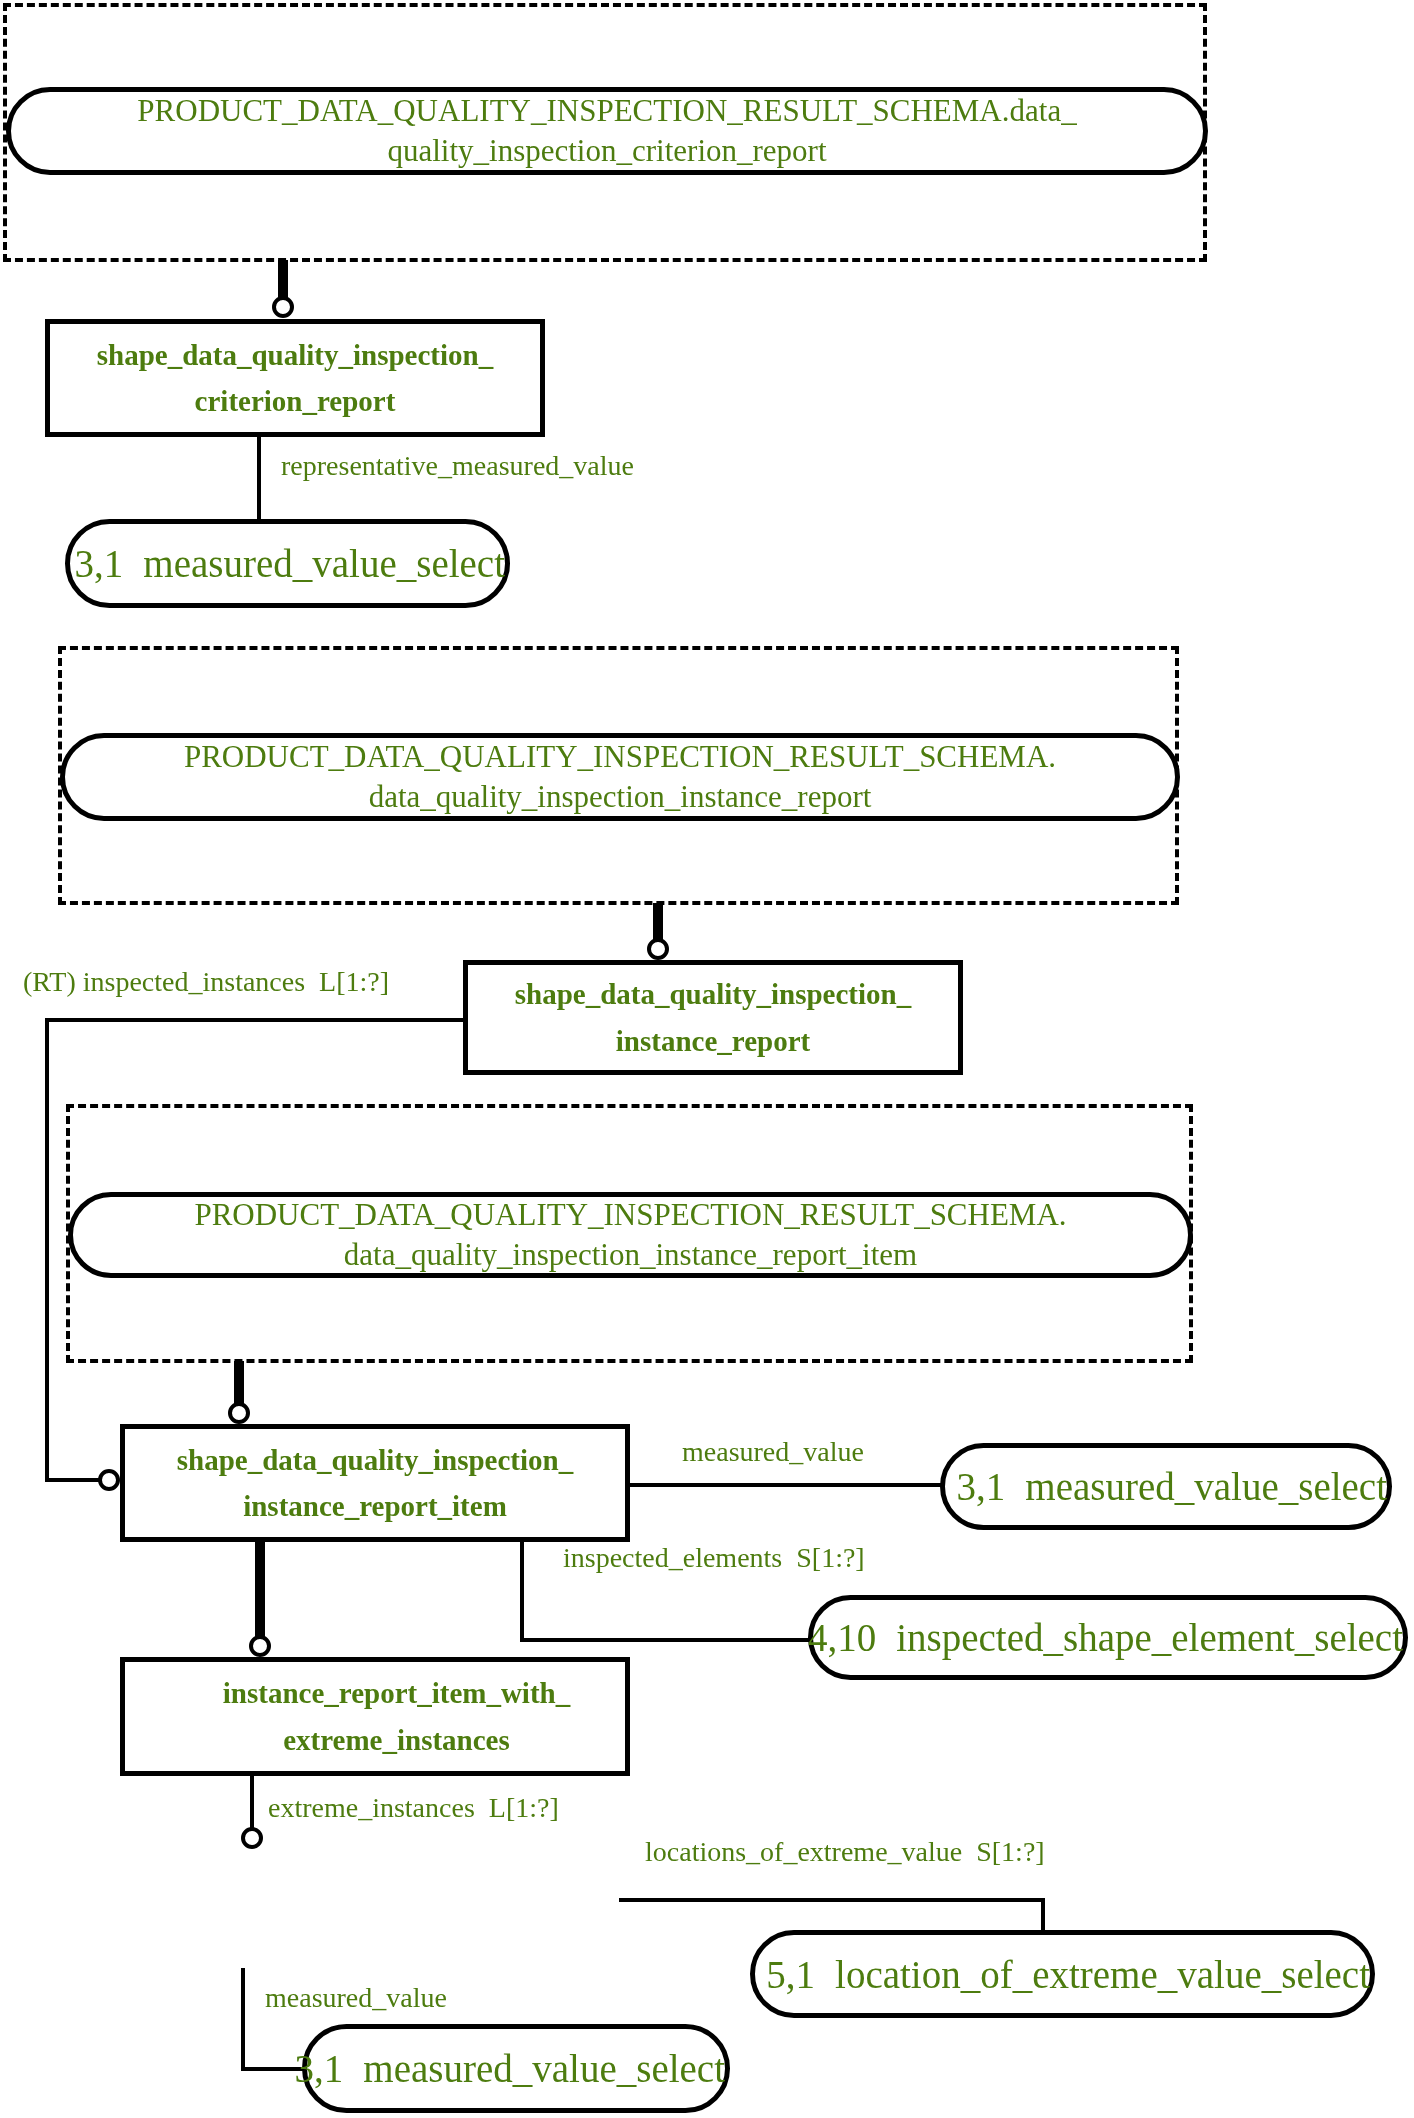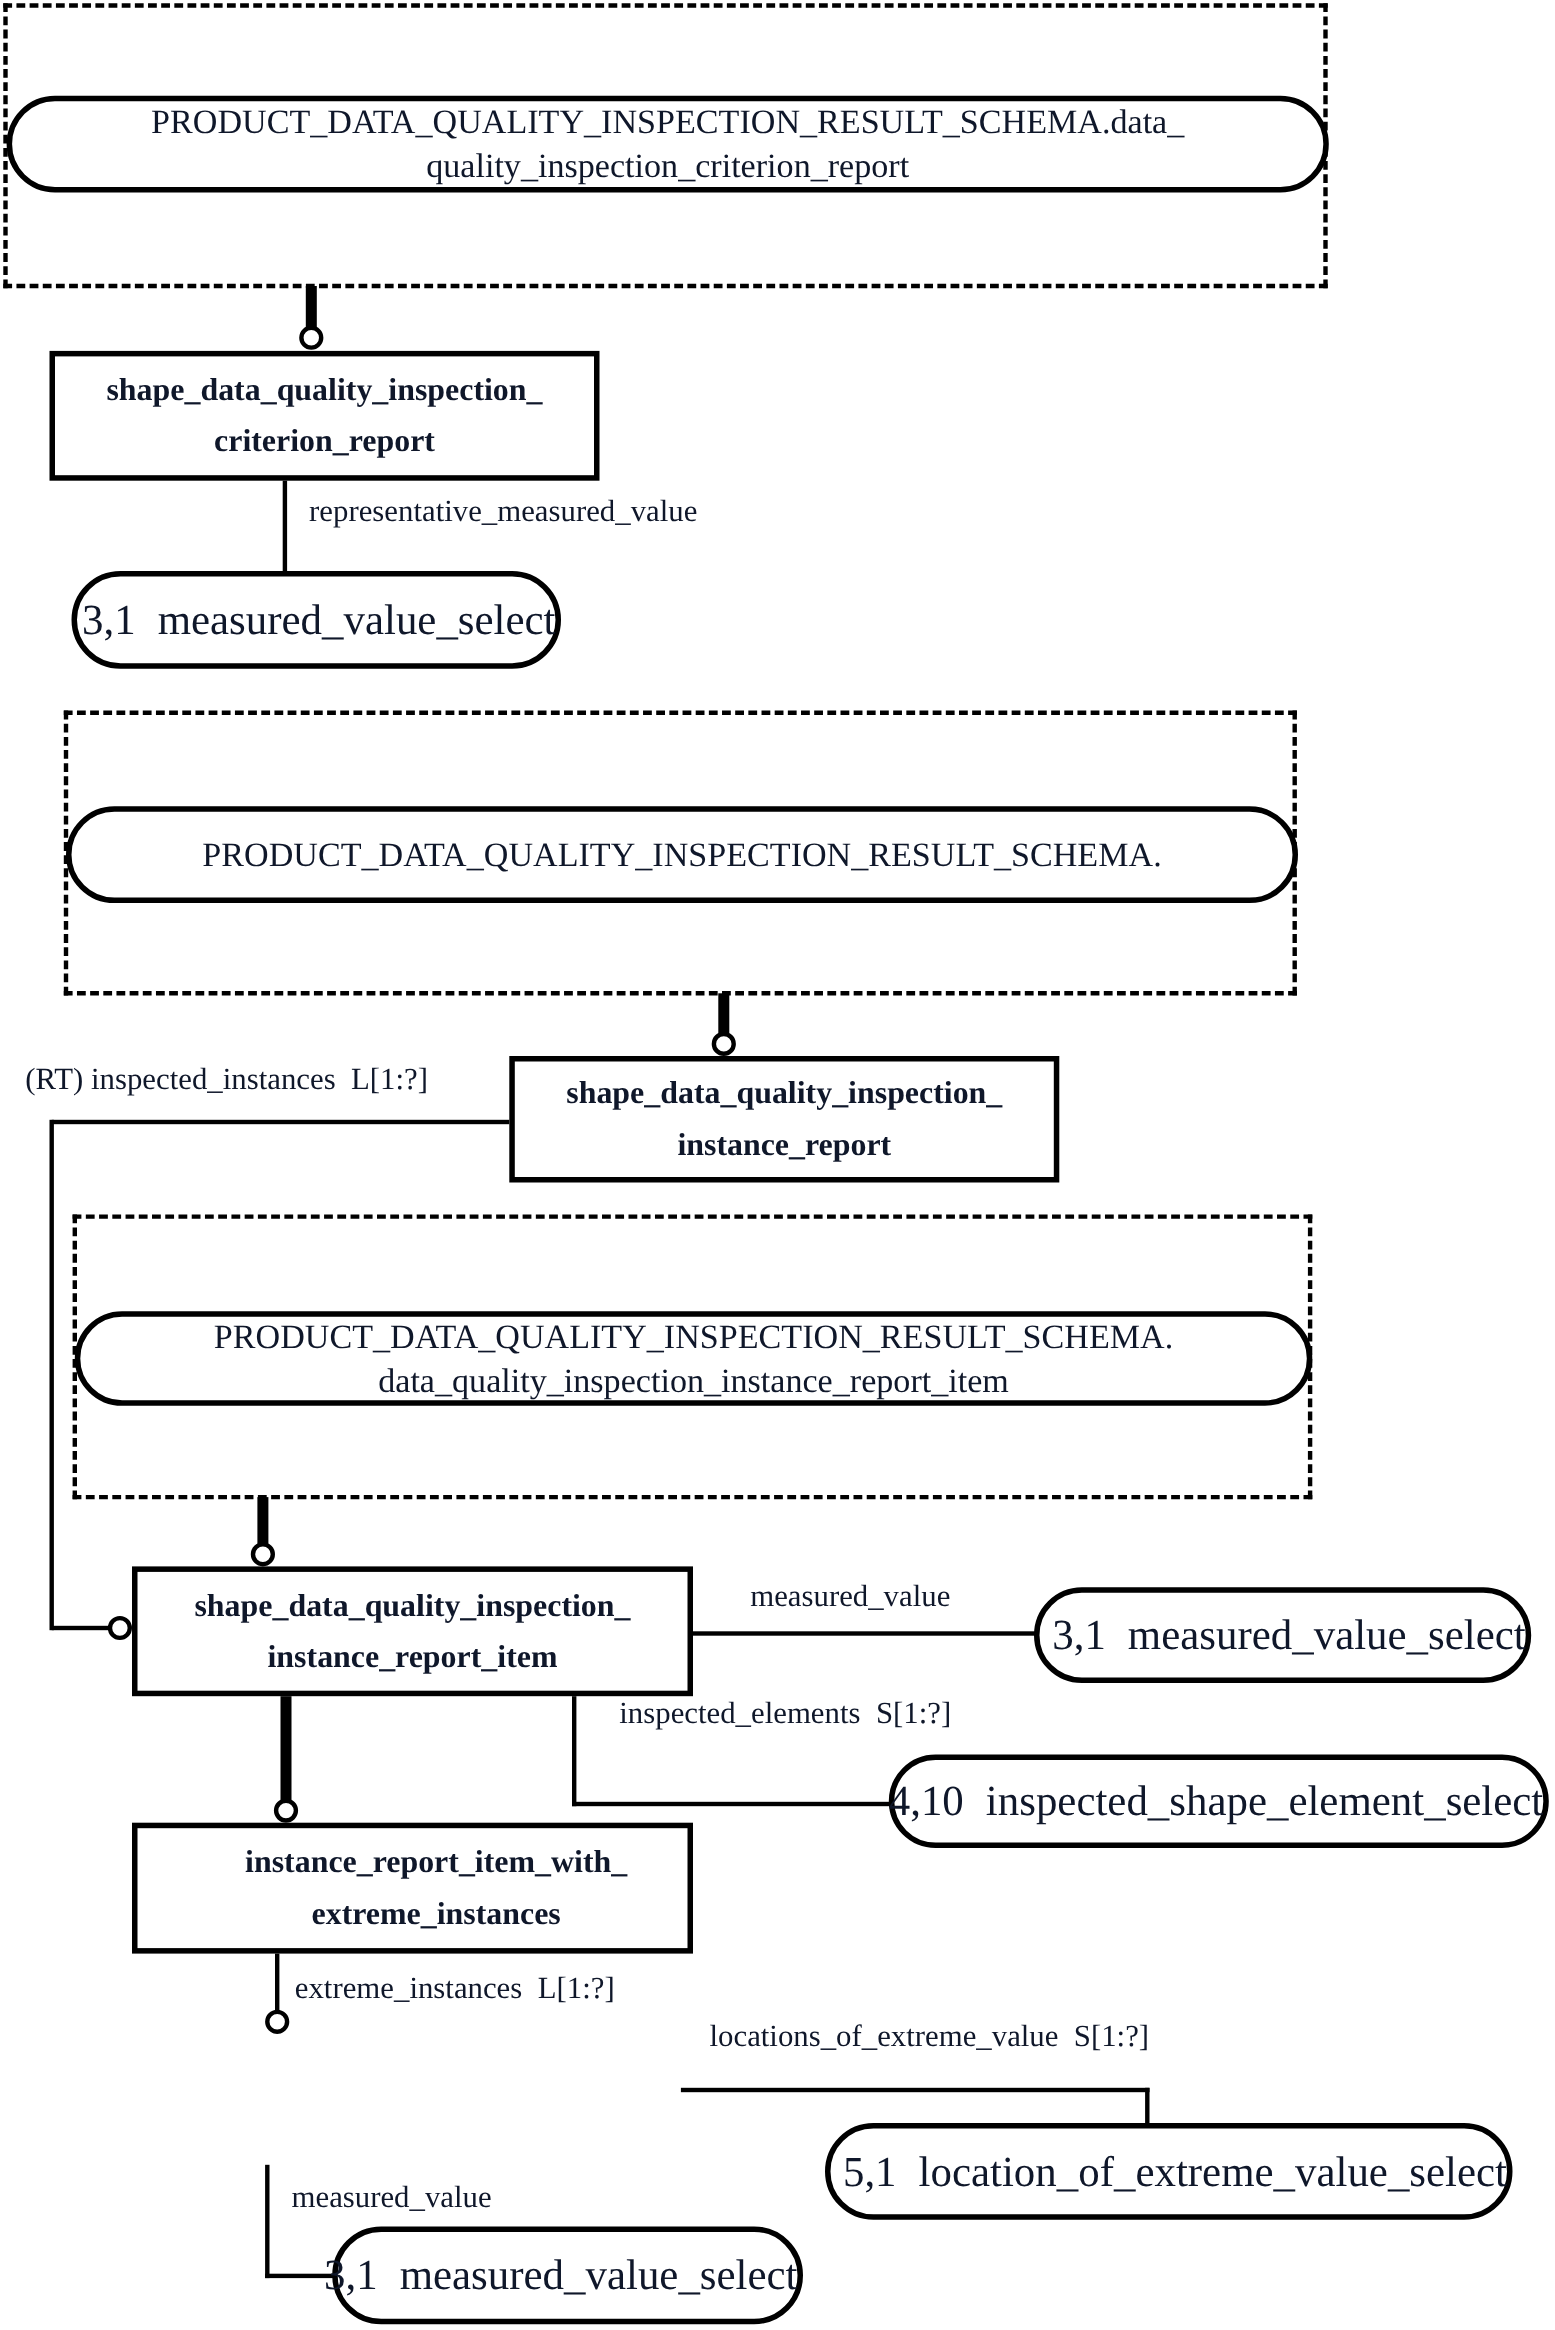--- a/index.html
+++ b/index.html
@@ -3,21 +3,21 @@
 <meta charset="utf-8">
 <style>
   html, body { margin: 0; padding: 0; background: #ffffff; }
   * { box-sizing: border-box; }
   .canvas {
     position: relative;
     width: 1414px;
     height: 2118px;
     background: #ffffff;
     font-family: "Liberation Serif", "DejaVu Serif", serif;
-    color: #0f172a;
+    color: #4d7c0f;
     overflow: hidden;
   }
   .dashed-box {
     position: absolute;
     border: 4px dashed #000000;
     background: transparent;
     z-index: 1;
   }
   .schema-ref {
     position: absolute;
@@ -108,20 +108,21 @@
 
   <div class="select-node" style="left:65px; top:519px; width:445px; height:89px;">
     <span class="sel-ref">3,1</span>
     <span class="sel-name">measured_value_select</span>
   </div>
 
   <div class="dashed-box" style="left:58px; top:646px; width:1121px; height:259px;"></div>
 
   <div class="schema-ref" style="left:60px; top:733px; width:1120px; height:88px;">
     <span>PRODUCT_DATA_QUALITY_INSPECTION_RESULT_SCHEMA.</span>
+    <span>data_quality_inspection_instance_report</span>
   </div>
 
   <div class="edge" style="left:653px; top:903px; width:10px; height:37px;"></div>
   <div class="conn-circle" style="left:647px; top:938px;"></div>
 
   <div class="entity" style="left:463px; top:960px; width:500px; height:115px;">
     <span>shape_data_quality_inspection_</span>
     <span>instance_report</span>
   </div>
 

